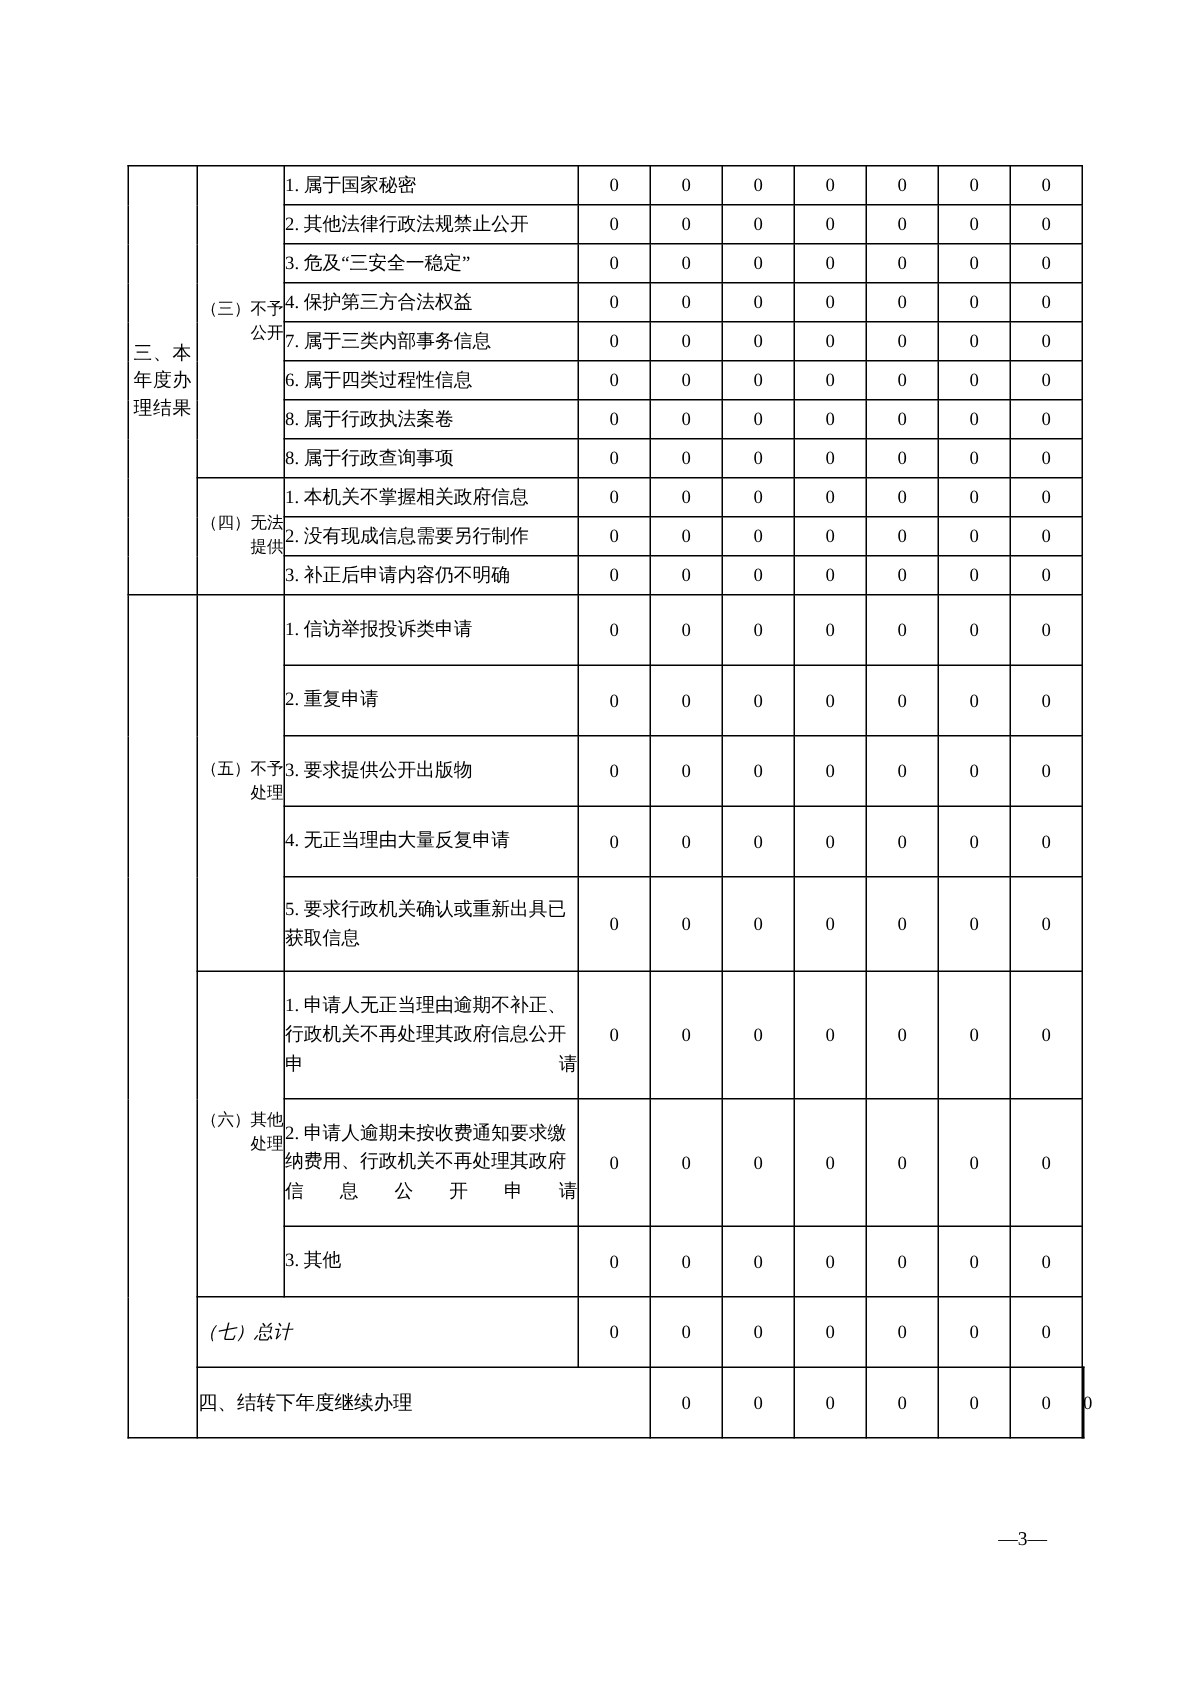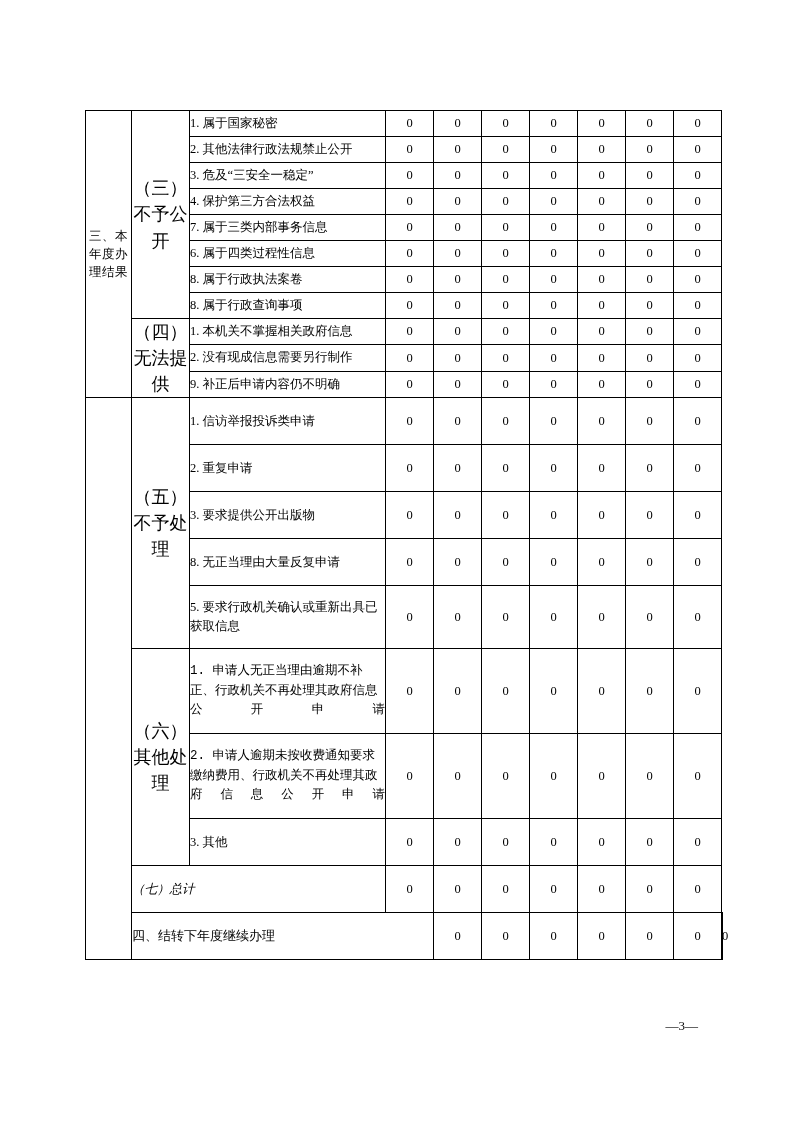--- a/index.html
+++ b/index.html
@@ -35,24 +35,24 @@
   td.cat {
     width: 46px;
     text-align: center;
     line-height: 1.45;
     padding: 2px 6px;
     font-size: 12.5px;
     margin-top: 32px;
   }
   td.sub {
     width: 58px;
-    text-align: center;
+    text-align: right;
     line-height: 1.45;
     padding: 2px 5px;
-    font-size: 18px;
+    font-size: 11px;
     margin-left: 36px;
   }
   td.item {
     width: 196px;
     text-align: left;
     padding: 4px 6px 4px 8px;
     line-height: 1.55;
     font-size: 12.5px;
   }
   td.num {
@@ -63,21 +63,20 @@
   .r-short { height: 25px; margin-left: 39px; }
   .r-mid   { height: 46px; }
   .r-tall  { height: 62px; }
   .r-xtall { height: 84px; }
   .spread {
     letter-spacing: 0.5px;
   }
   .justified {
     text-align: justify;
     text-align-last: justify;
-    font-family: Liberation Mono, monospace;
   }
   td.rowtotal {
     text-align: left;
     padding: 4px 6px 4px 24px;
     font-size: 12.5px;
     font-style: italic;
   }
   td.bottomcat {
     text-align: left;
     padding: 4px 6px 4px 14px;
@@ -209,21 +208,21 @@
         <td class="item r-short">2. 没有现成信息需要另行制作</td>
         <td class="num">0</td>
         <td class="num">0</td>
         <td class="num">0</td>
         <td class="num">0</td>
         <td class="num">0</td>
         <td class="num">0</td>
         <td class="num">0</td>
       </tr>
       <tr>
-        <td class="item r-short">9. 补正后申请内容仍不明确</td>
+        <td class="item r-short">3. 补正后申请内容仍不明确</td>
         <td class="num">0</td>
         <td class="num">0</td>
         <td class="num">0</td>
         <td class="num">0</td>
         <td class="num">0</td>
         <td class="num">0</td>
         <td class="num">0</td>
       </tr>
 
       <tr>
@@ -252,21 +251,21 @@
         <td class="item r-mid">3. 要求提供公开出版物</td>
         <td class="num">0</td>
         <td class="num">0</td>
         <td class="num">0</td>
         <td class="num">0</td>
         <td class="num">0</td>
         <td class="num">0</td>
         <td class="num">0</td>
       </tr>
       <tr>
-        <td class="item r-mid">8. 无正当理由大量反复申请</td>
+        <td class="item r-mid">4. 无正当理由大量反复申请</td>
         <td class="num">0</td>
         <td class="num">0</td>
         <td class="num">0</td>
         <td class="num">0</td>
         <td class="num">0</td>
         <td class="num">0</td>
         <td class="num">0</td>
       </tr>
       <tr>
         <td class="item r-tall">5. 要求行政机关确认或重新出具已获取信息</td>

